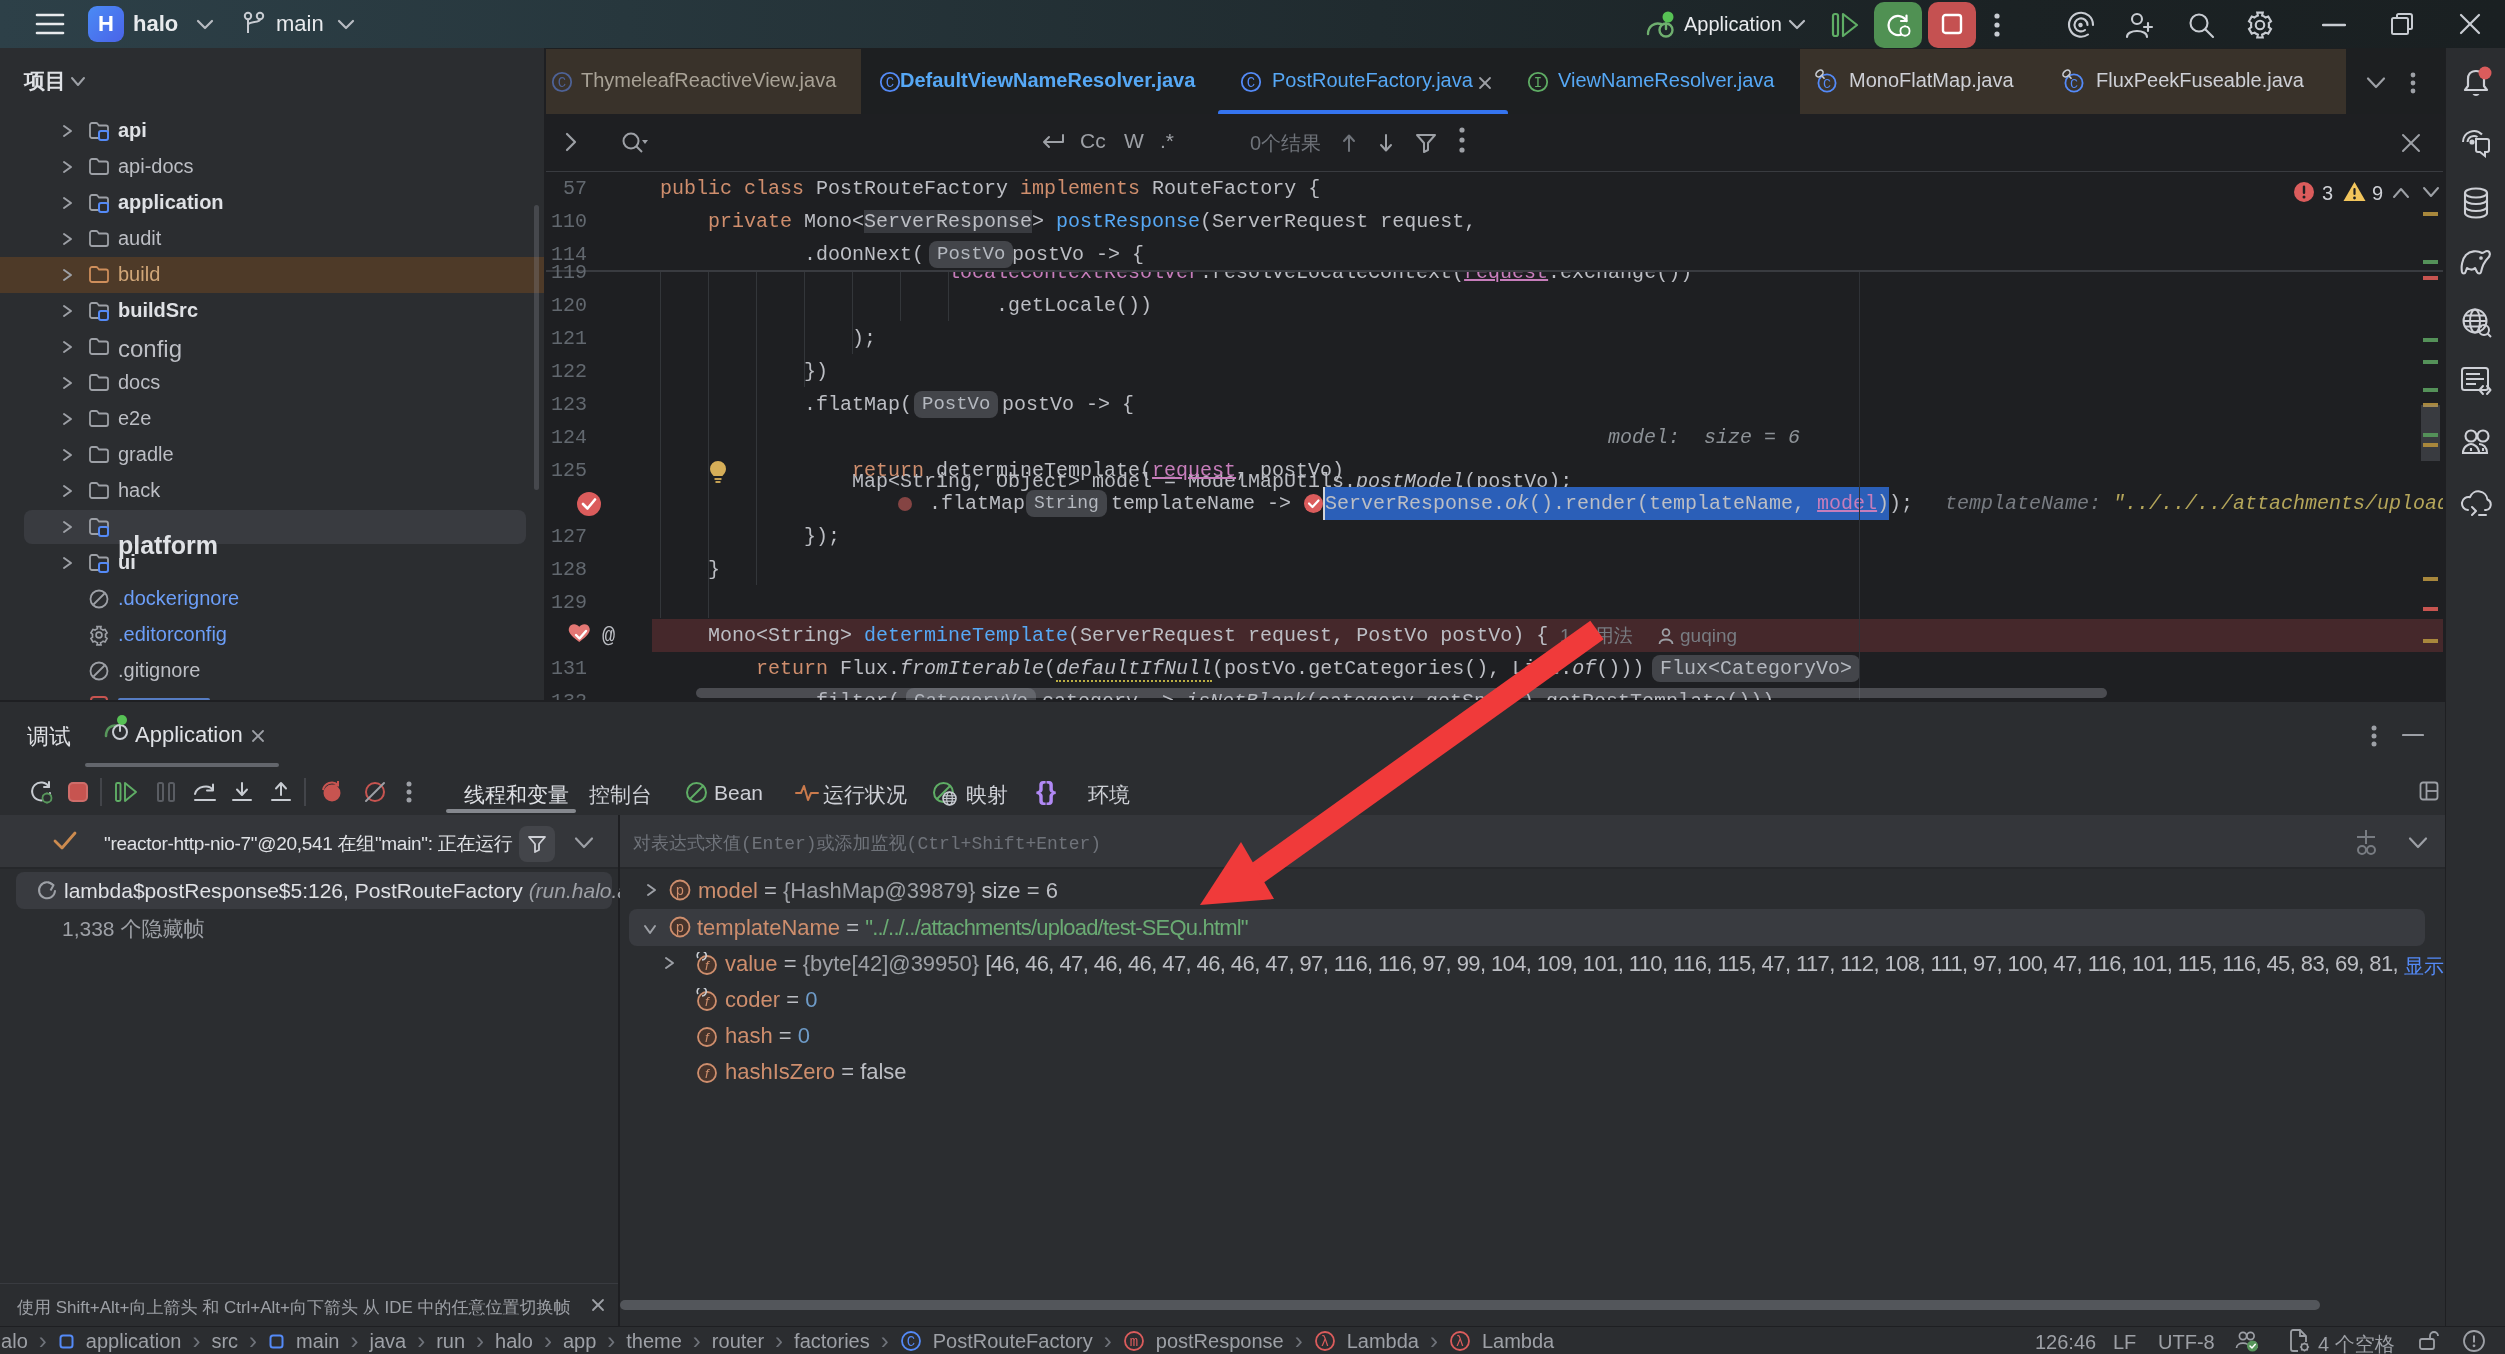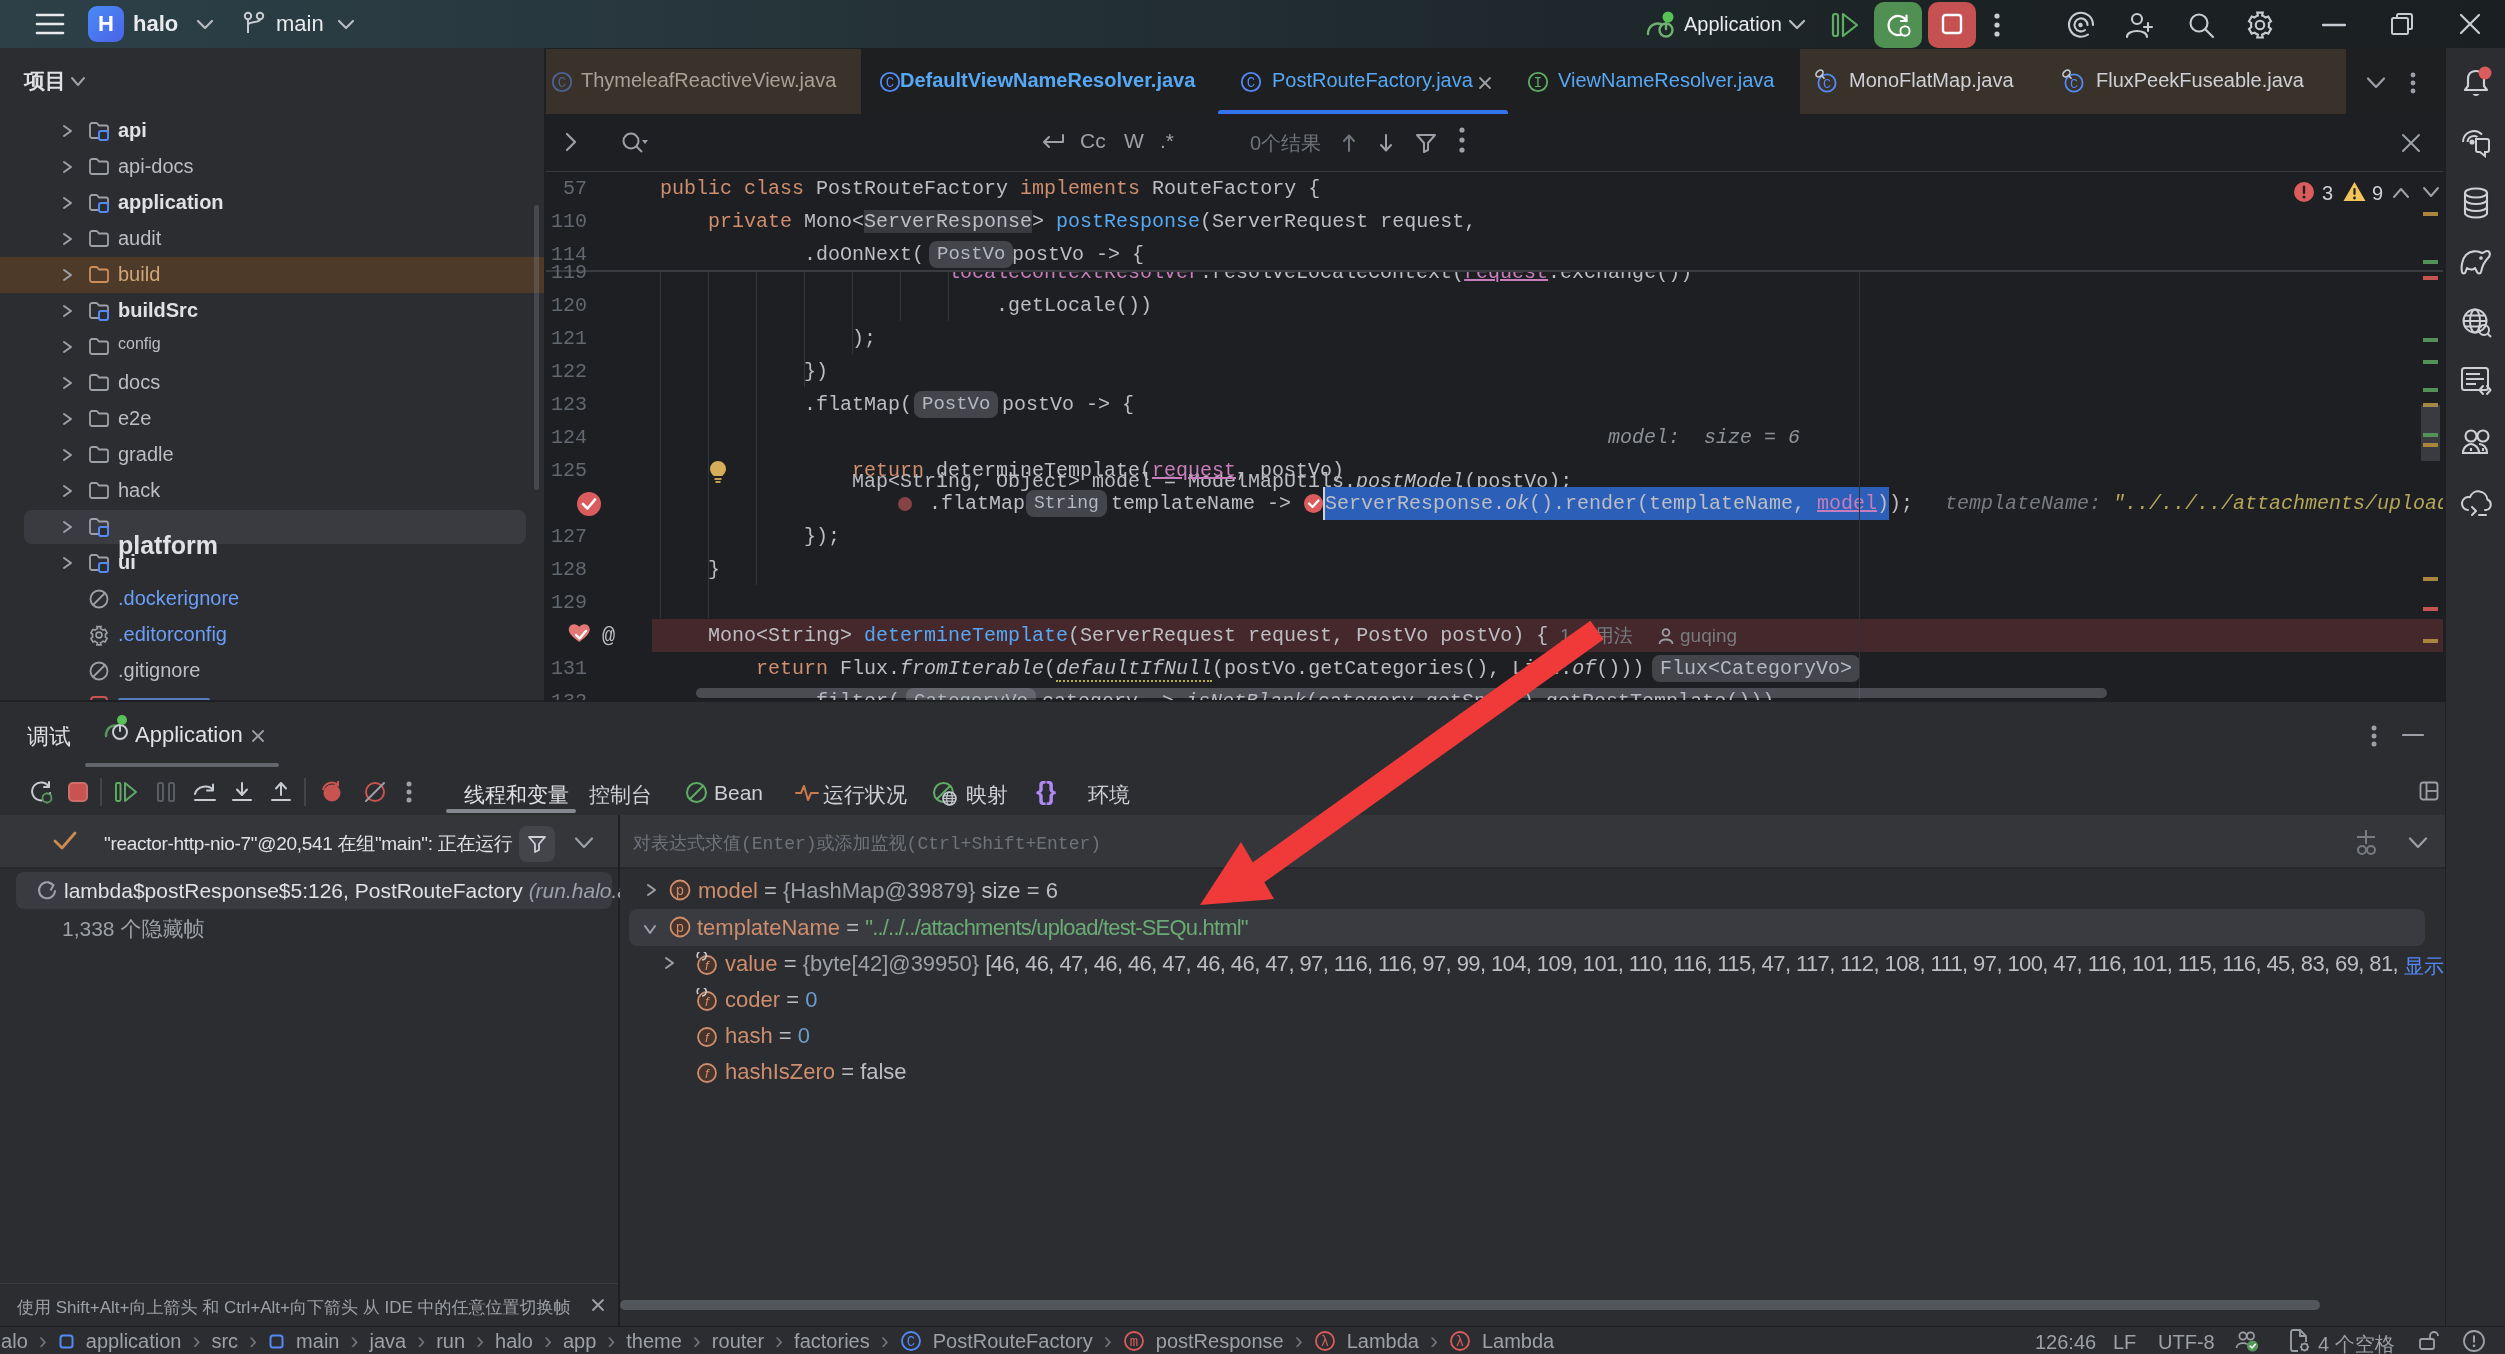--- a/index.html
+++ b/index.html
@@ -259,21 +259,21 @@
         <path d="M2 5 a2 2 0 0 1 2 -2 L8 3 a2 2 0 0 1 1.6 0.8 L11 5.5 L18 5.5 a2 2 0 0 1 2 2 L20 16 a2 2 0 0 1 -2 2 L4 18 a2 2 0 0 1 -2 -2 Z" fill="none" stroke="#9DA0A6" stroke-width="1.8"></path>
         <rect x="11" y="11" width="9" height="9" rx="2" fill="#2B2D30" stroke="#548AF7" stroke-width="2"></rect>
       </svg>
   <div class="abs" style="left:118px;top:186px;font-size:20px;font-weight:bold;color:#DFE1E5;">buildSrc</div>
   <svg class="abs" style="left:60px;top:225px;" width="14" height="18" viewBox="0 0 14 18">
         <path d="M4 4 L11 9 L4 14" stroke="#9DA0A6" stroke-width="2" fill="none" stroke-linecap="round" stroke-linejoin="round"></path>
       </svg>
   <svg class="abs" style="left:88px;top:223px;" width="22" height="22" viewBox="0 0 22 22">
         <path d="M2 5 a2 2 0 0 1 2 -2 L8 3 a2 2 0 0 1 1.6 0.8 L11 5.5 L18 5.5 a2 2 0 0 1 2 2 L20 16 a2 2 0 0 1 -2 2 L4 18 a2 2 0 0 1 -2 -2 Z" fill="none" stroke="#9DA0A6" stroke-width="1.8"></path>
       </svg>
-  <div class="abs" style="left:118px;top:222px;font-size:16px;color:#BCBEC4;">config</div>
+  <div class="abs" style="left:118px;top:222px;font-size:24px;color:#BCBEC4;">config</div>
   <svg class="abs" style="left:60px;top:261px;" width="14" height="18" viewBox="0 0 14 18">
         <path d="M4 4 L11 9 L4 14" stroke="#9DA0A6" stroke-width="2" fill="none" stroke-linecap="round" stroke-linejoin="round"></path>
       </svg>
   <svg class="abs" style="left:88px;top:259px;" width="22" height="22" viewBox="0 0 22 22">
         <path d="M2 5 a2 2 0 0 1 2 -2 L8 3 a2 2 0 0 1 1.6 0.8 L11 5.5 L18 5.5 a2 2 0 0 1 2 2 L20 16 a2 2 0 0 1 -2 2 L4 18 a2 2 0 0 1 -2 -2 Z" fill="none" stroke="#9DA0A6" stroke-width="1.8"></path>
       </svg>
   <div class="abs" style="left:118px;top:258px;font-size:20px;color:#BCBEC4;">docs</div>
   <svg class="abs" style="left:60px;top:297px;" width="14" height="18" viewBox="0 0 14 18">
         <path d="M4 4 L11 9 L4 14" stroke="#9DA0A6" stroke-width="2" fill="none" stroke-linecap="round" stroke-linejoin="round"></path>
       </svg>

